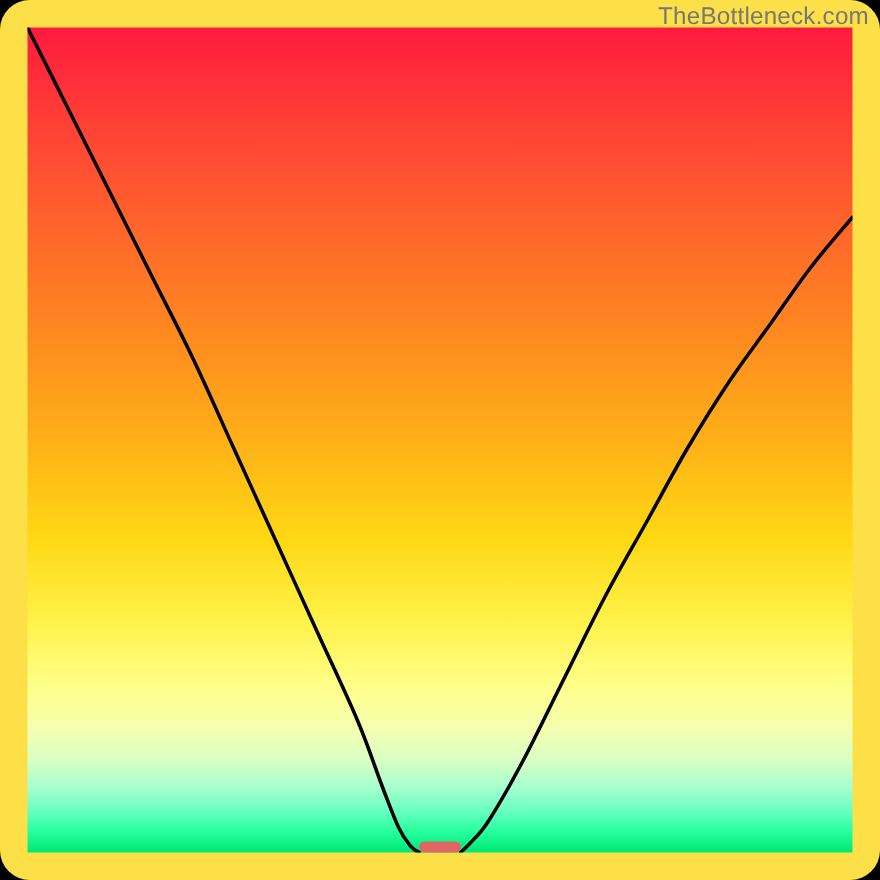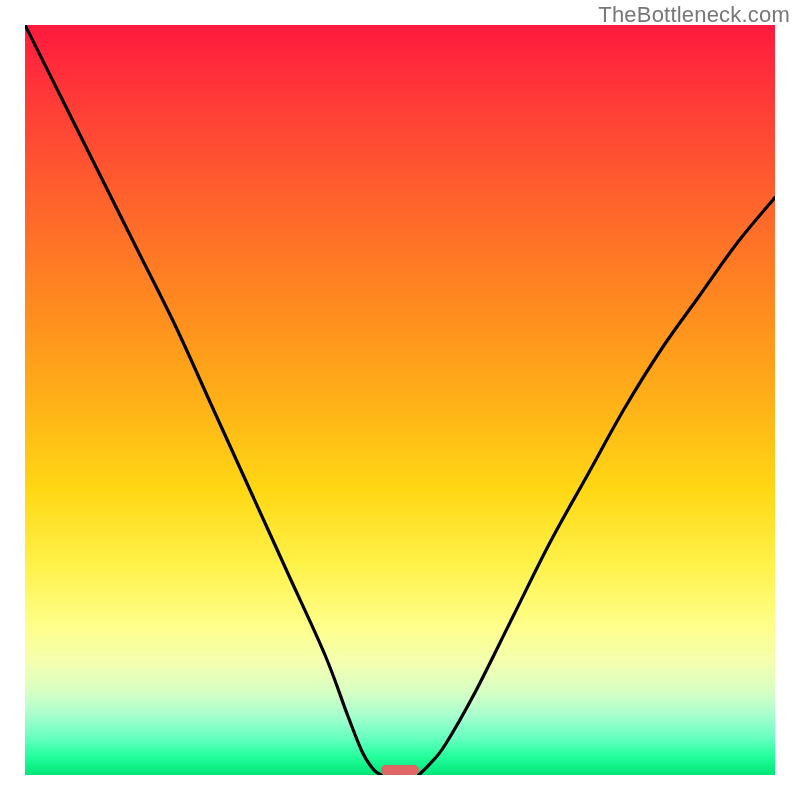--- a/index.html
+++ b/index.html
@@ -10,21 +10,22 @@
     overflow: hidden;
     background: #000;
     font-family: Arial, Helvetica, sans-serif;
   }
   .frame {
     position: absolute;
     top: 0;
     left: 0;
     width: 800px;
     height: 800px;
-    background: #ffffff;
+    background: #fde047;
+    border-radius: 27px;
   }
   .plot-area {
     position: absolute;
     top: 25px;
     left: 25px;
     width: 750px;
     height: 750px;
     background: linear-gradient(to bottom,
       #ff1a3e 0%,
       #ff4136 12%,

